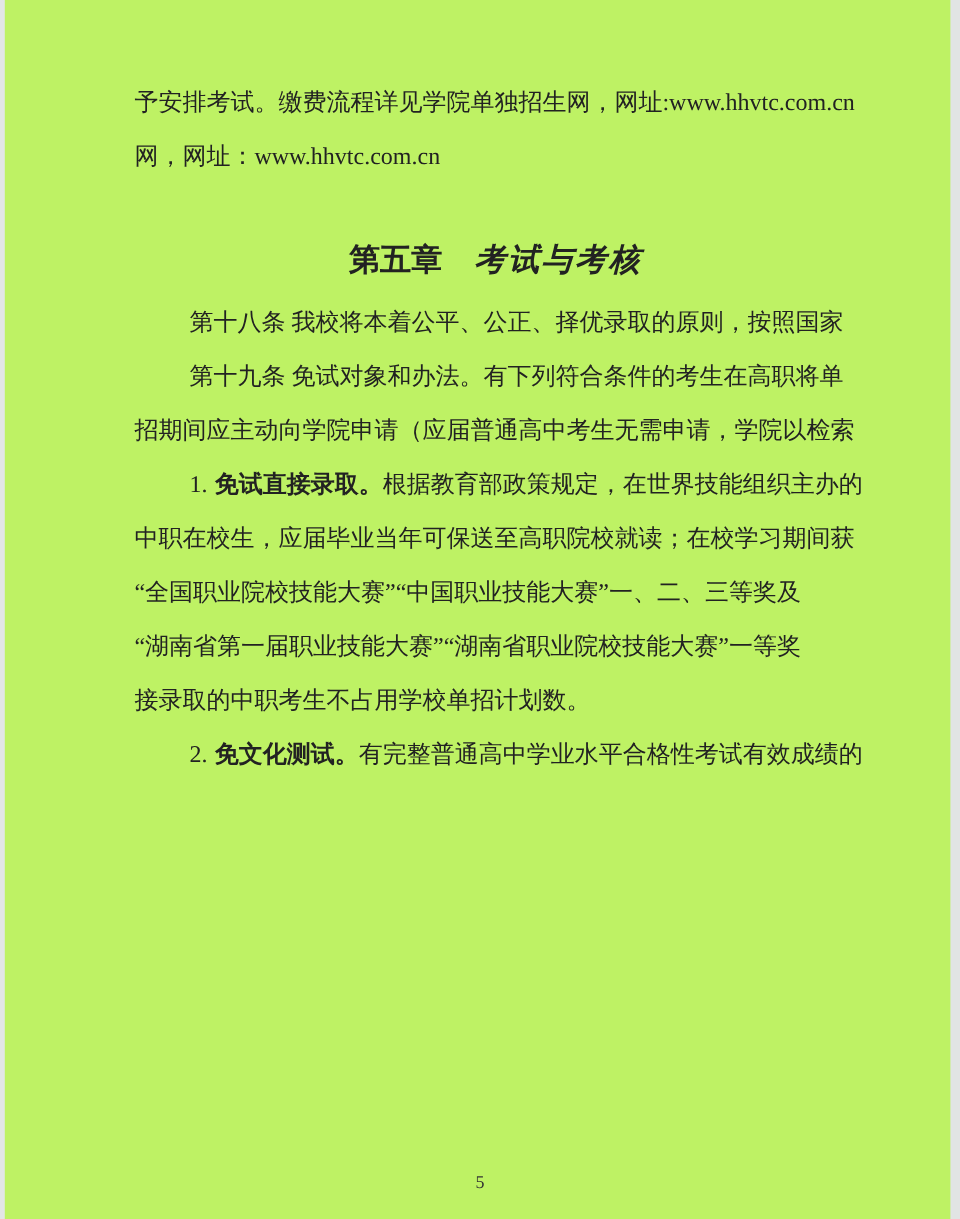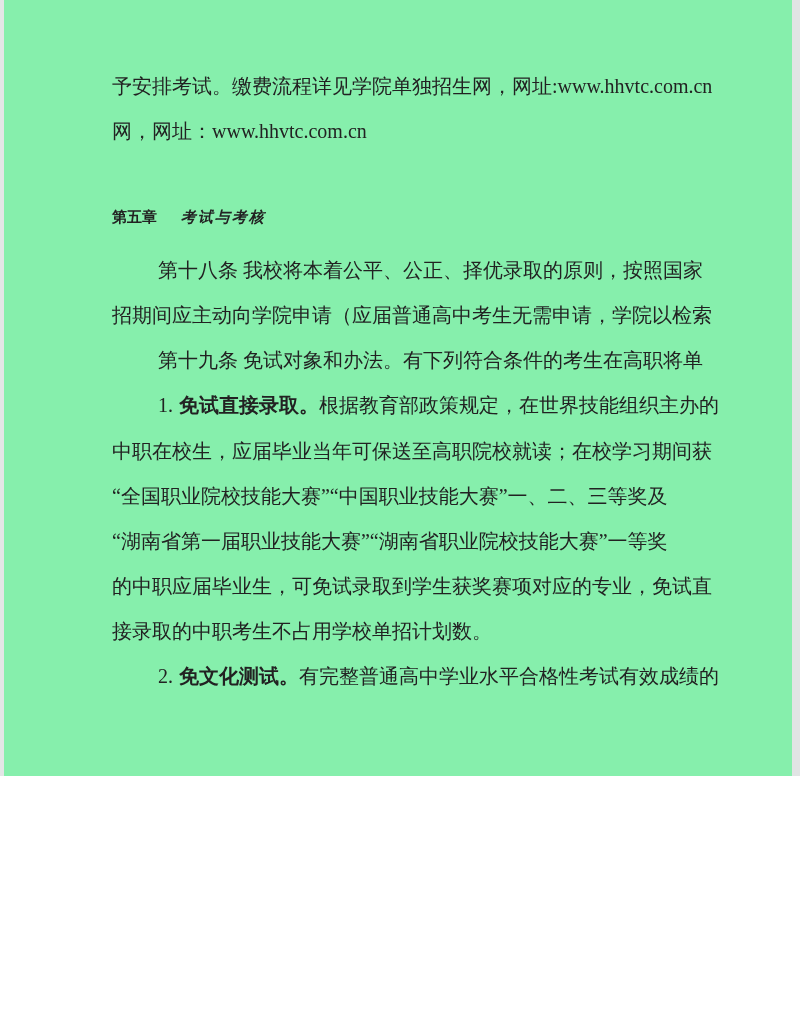--- a/index.html
+++ b/index.html
@@ -3,22 +3,22 @@
 <meta charset="utf-8">
 <style>
   html, body {
     margin: 0;
     padding: 0;
     background: #ffffff;
   }
   .page {
     position: relative;
     width: 800px;
-    height: 776px;
-    background: #86efac;
+    height: 1016px;
+    background: #bef264;
     overflow: hidden;
     font-family: "Liberation Serif", "DejaVu Serif", serif;
     color: #222222;
   }
   .edge {
     position: absolute;
     top: 0;
     height: 100%;
   }
   .edge.left  { left: 0;  width: 4px; background: #e3e6e6; }
@@ -33,39 +33,39 @@
   .line {
     margin: 0;
     font-size: 20px;
     line-height: 45px;
     white-space: nowrap;
   }
   .indent { text-indent: 46px; }
 
   .chapter {
     margin: 40px 0 8px 0;
-    text-align: left;
-    font-size: 15px;
+    text-align: center;
+    font-size: 26px;
     line-height: 45px;
     font-weight: 700;
     white-space: nowrap;
   }
   .ch-num {
     font-family: "Liberation Sans", "DejaVu Sans", sans-serif;
     margin-right: 20px;
   }
   .ch-title {
     font-style: italic;
     letter-spacing: 2px;
   }
 
   .item-num { margin-right: 6px; }
   .item-title {
     font-weight: 700;
-    font-family: Liberation Mono, monospace;
+    font-family: Liberation Sans, sans-serif;
   }
 
   .page-number {
     position: absolute;
     left: 0;
     right: 0;
     top: 978px;
     text-align: center;
     font-size: 15px;
     color: #333333;
@@ -81,30 +81,29 @@
   <main class="doc">
     <p class="line">予安排考试。缴费流程详见学院单独招生网，网址:www.hhvtc.com.cn</p>
     <p class="line">网，网址：www.hhvtc.com.cn</p>
 
     <h2 class="chapter">
       <span class="ch-num">第五章</span>
       <span class="ch-title">考试与考核</span>
     </h2>
 
     <p class="line indent">第十八条 我校将本着公平、公正、择优录取的原则，按照国家</p>
+    <p class="line indent">第十九条 免试对象和办法。有下列符合条件的考生在高职将单</p>
     <p class="line">招期间应主动向学院申请（应届普通高中考生无需申请，学院以检索</p>
-    <p class="line indent">第十九条 免试对象和办法。有下列符合条件的考生在高职将单</p>
 
     <p class="line indent">
       <span class="item-num">1.</span><span class="item-title">免试直接录取。</span><span>根据教育部政策规定，在世界技能组织主办的</span>
     </p>
     <p class="line">中职在校生，应届毕业当年可保送至高职院校就读；在校学习期间获</p>
     <p class="line">“全国职业院校技能大赛”“中国职业技能大赛”一、二、三等奖及</p>
     <p class="line">“湖南省第一届职业技能大赛”“湖南省职业院校技能大赛”一等奖</p>
-    <p class="line">的中职应届毕业生，可免试录取到学生获奖赛项对应的专业，免试直</p>
     <p class="line">接录取的中职考生不占用学校单招计划数。</p>
 
     <p class="line indent">
       <span class="item-num">2.</span><span class="item-title">免文化测试。</span><span>有完整普通高中学业水平合格性考试有效成绩的</span>
     </p>
   </main>
 
   <div class="page-number">5</div>
 </div>
 

